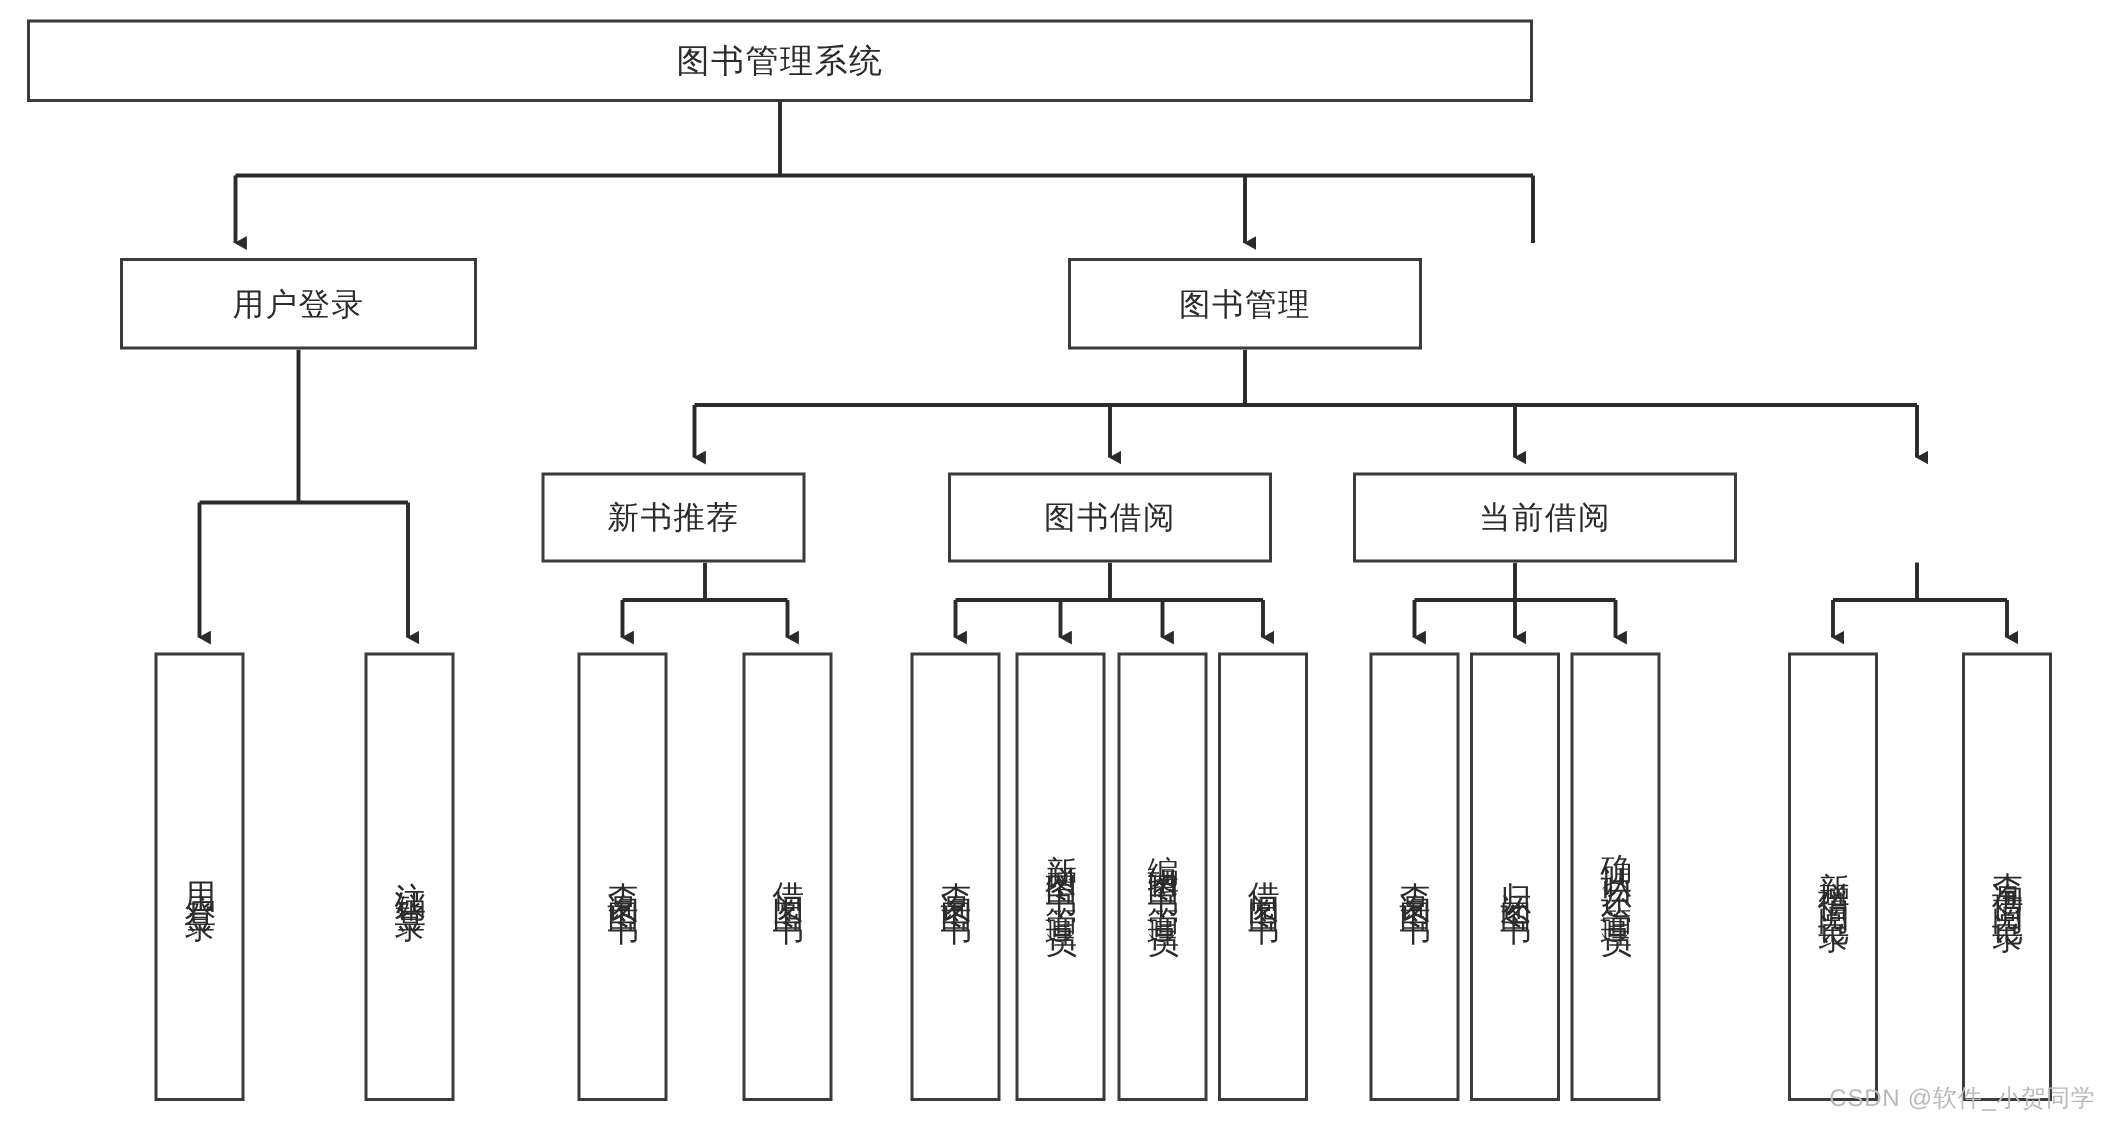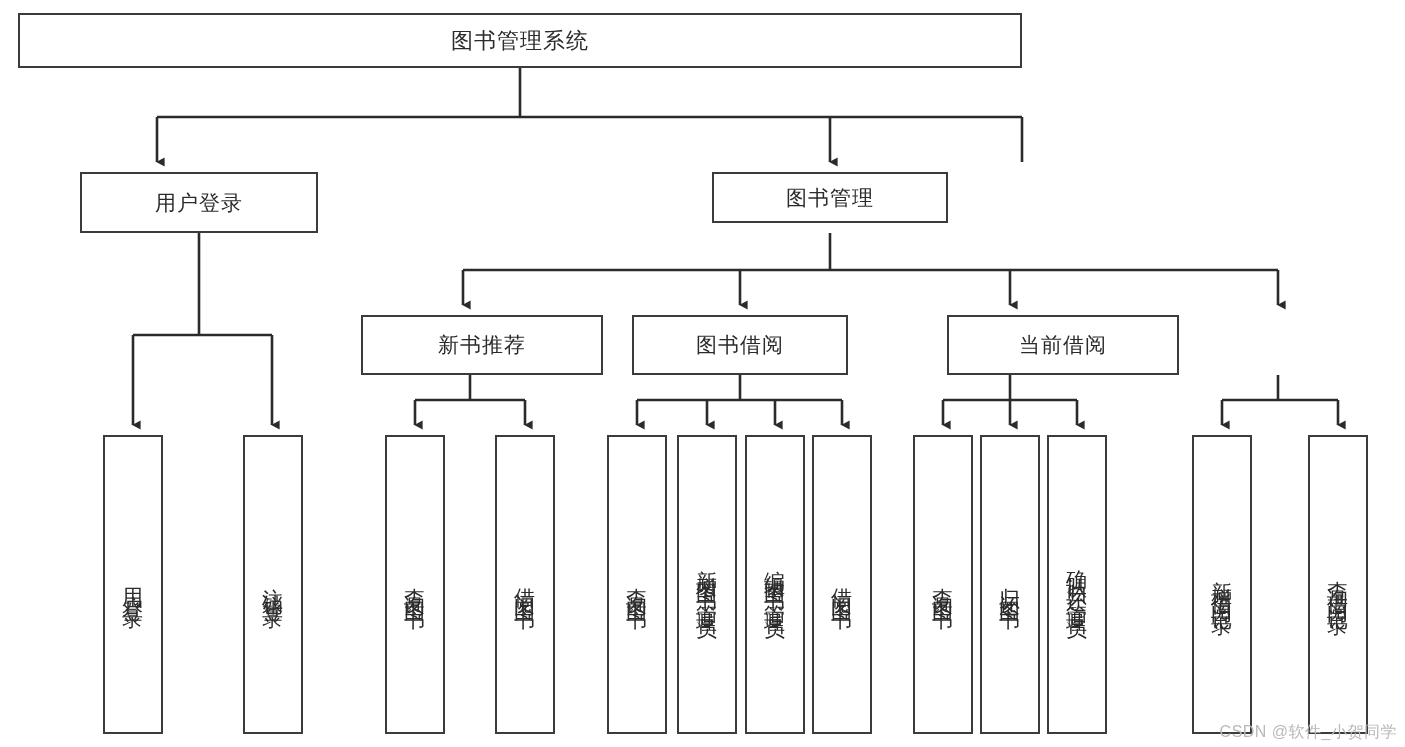--- a/index.html
+++ b/index.html
@@ -109,33 +109,33 @@
   </svg>
 
   <div class="node h root" style="left:18px;top:13px;width:1004px;height:55px;">
     <span>图书管理系统</span>
   </div>
 
   <div class="node h" style="left:80px;top:172px;width:238px;height:61px;">
     <span>用户登录</span>
   </div>
 
-  <div class="node h" style="left:712px;top:172px;width:236px;height:51px;">
+  <div class="node h" style="left:712px;top:172px;width:236px;height:61px;">
     <span>图书管理</span>
   </div>
 
-  <div class="node h" style="left:361px;top:315px;width:242px;height:60px;">
+  <div class="node h" style="left:361px;top:315px;width:176px;height:60px;">
     <span>新书推荐</span>
   </div>
 
   <div class="node h" style="left:632px;top:315px;width:216px;height:60px;text-align:center;">
     <span>图书借阅</span>
   </div>
 
-  <div class="node h" style="left:947px;top:315px;width:232px;height:60px;">
+  <div class="node h" style="left:902px;top:315px;width:256px;height:60px;">
     <span>当前借阅</span>
   </div>
 
 
   <div class="node v" style="left:103px;top:435px;width:60px;height:299px;">
     <span class="vtxt">用户登录</span>
   </div>
 
   <div class="node v" style="left:243px;top:435px;width:60px;height:299px;">
     <span class="vtxt">注销登录</span>

